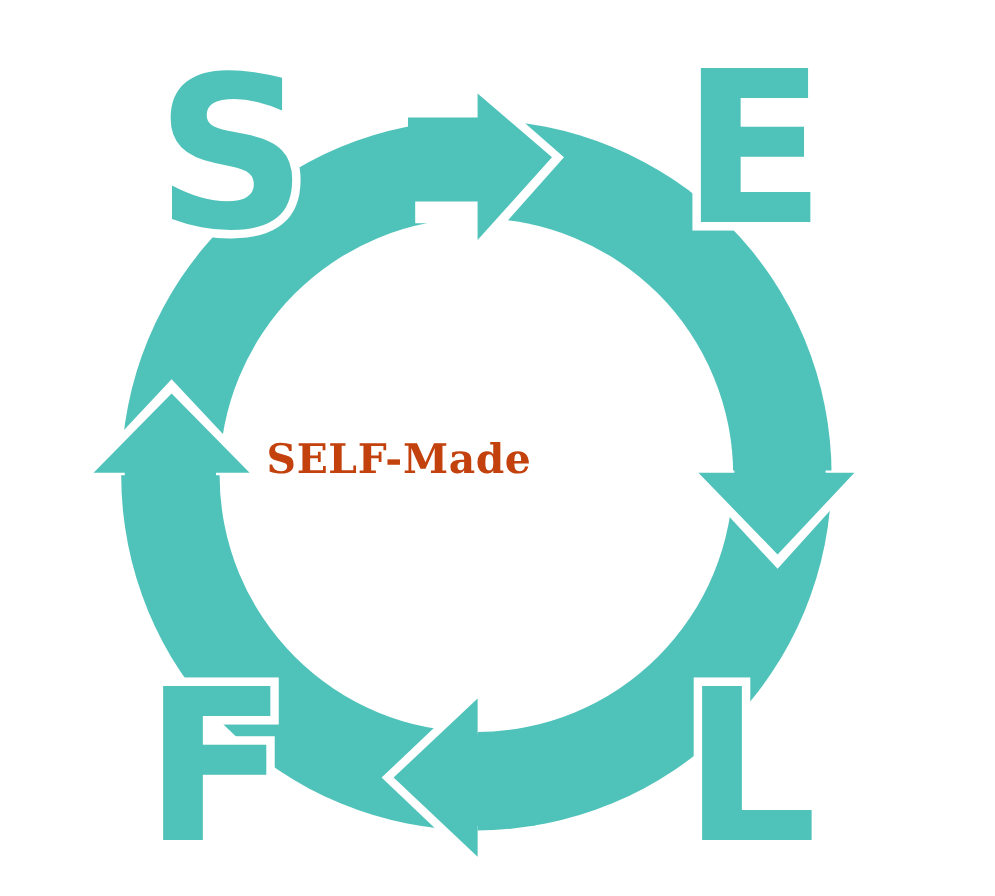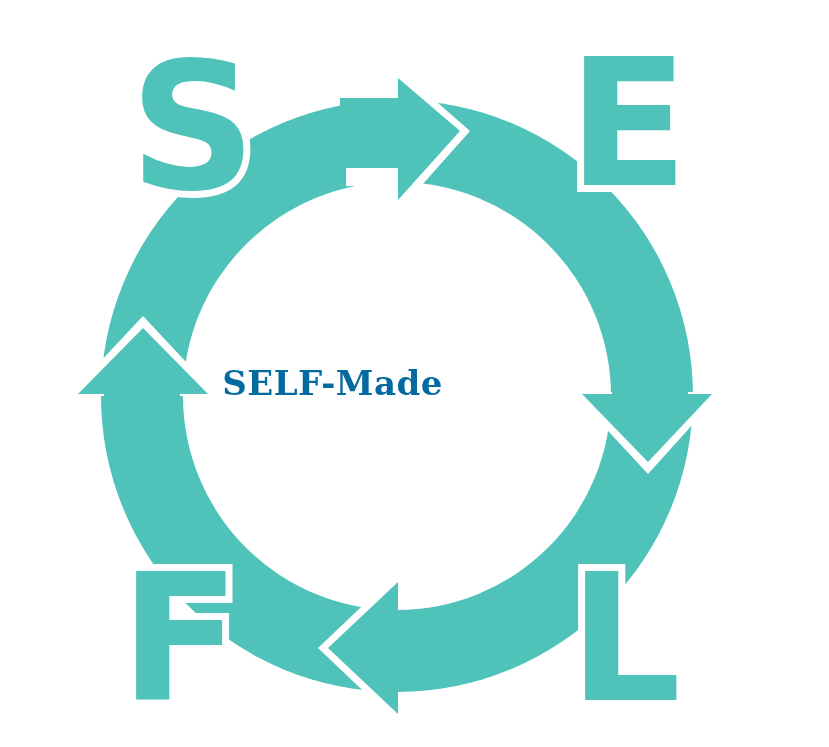--- a/index.html
+++ b/index.html
@@ -14,21 +14,21 @@
       paint-order: stroke fill;
     }
     .center-title {
       position: absolute;
       left: 0; width: 665px;
       top: 363px;
       text-align: center;
       font-family: "DejaVu Serif", "Liberation Serif", serif;
       font-weight: bold;
       font-size: 34px;
-      color: #0369a1;
+      color: #c2410c;
       letter-spacing: 0.5px;
     }
   </style>
 </head>
 <body>
 
 <svg id="diagram" viewBox="0 0 829 747" xmlns="http://www.w3.org/2000/svg" style="--teal:#4fc2ba">
   <defs>
     <mask id="ringmask">
       <rect x="0" y="0" width="829" height="747" fill="white"></rect>

